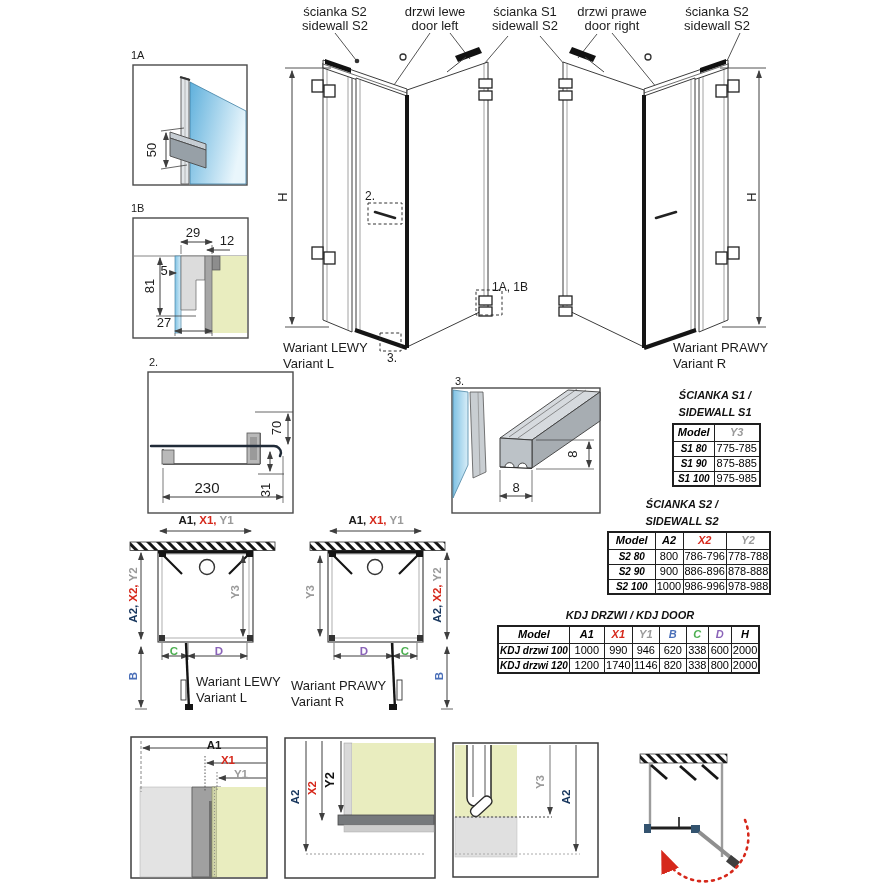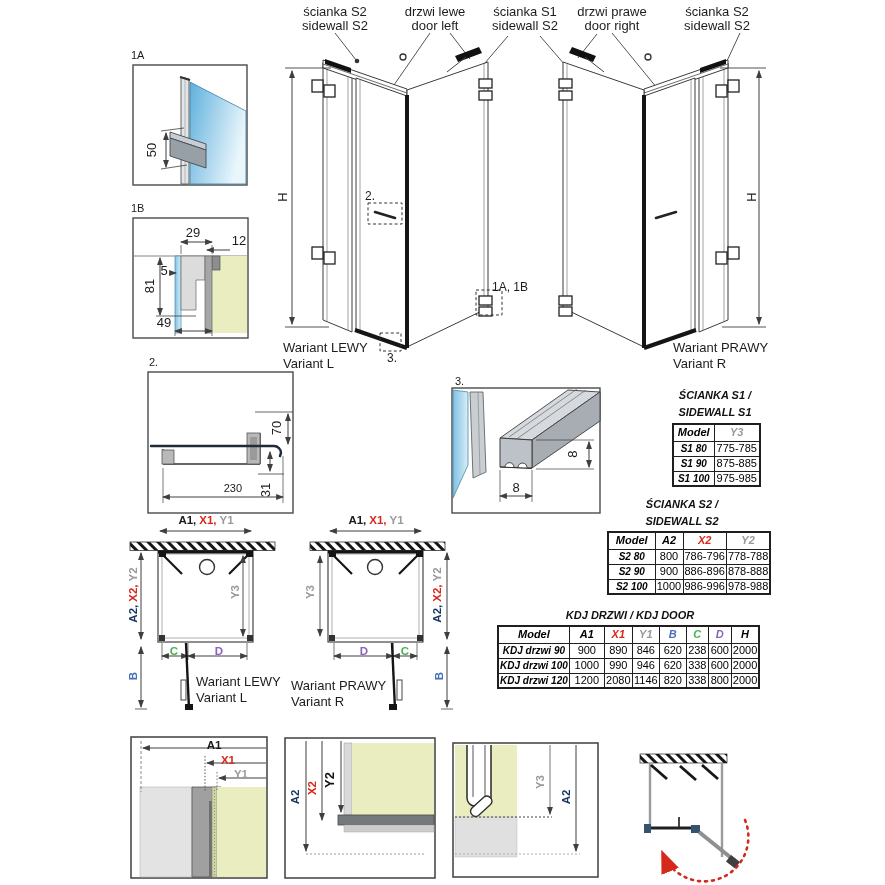--- a/index.html
+++ b/index.html
@@ -5,21 +5,21 @@
 *{box-sizing:border-box;margin:0;padding:0;}
 body{background:#fff;font-family:"Liberation Sans","DejaVu Sans",sans-serif;}
 #canvas{position:relative;width:885px;height:885px;background:#fff;overflow:hidden;}
 #art{position:absolute;left:0;top:0;}
 .lbl{position:absolute;color:#1c1c1c;font-size:13px;line-height:14px;white-space:nowrap;}
 .ctr{text-align:center;}
 .rt{text-align:left;}
 .rot{transform:rotate(-90deg);}
 .f14{font-size:11px;}
 .f12{font-size:12px;}
-.f15{font-size:11px;text-align:right;}
+.f15{font-size:15px;}
 .dimL{font-size:11.5px;font-weight:bold;}
 .c-red{color:#d6281b;}
 .c-gray{color:#9a9a9a;}
 .c-blue{color:#4a6fb8;}
 .c-green{color:#4caf50;}
 .c-purple{color:#8a63b8;}
 .c-navy{color:#17365d;}
 .c-blk{color:#1a1a1a;}
 .bld{font-weight:bold;}
 .ttl{position:absolute;font-weight:bold;font-style:italic;font-size:11px;line-height:17px;color:#111;text-align:center;white-space:nowrap;}
@@ -361,24 +361,24 @@
 </div>
 <div class="lbl ctr" style="left:675px;top:5px;width:84px;">
   <div>ścianka S2</div>
   <div>sidewall S2</div>
 </div>
 
 <div class="lbl f14" style="left:131px;top:48px;">1A</div>
 <div class="lbl ctr rot" style="left:134px;top:143px;width:36px;">50</div>
 <div class="lbl f14" style="left:131px;top:201px;">1B</div>
 <div class="lbl ctr" style="left:175px;top:226px;width:36px;">29</div>
-<div class="lbl ctr" style="left:212px;top:234px;width:30px;margin-left:12px;">12</div>
+<div class="lbl ctr" style="left:212px;top:234px;width:30px;">12</div>
 <div class="lbl ctr" style="left:158px;top:264px;width:12px;">5</div>
 <div class="lbl ctr rot" style="left:132px;top:279px;width:36px;">81</div>
-<div class="lbl ctr" style="left:152px;top:316px;width:24px;">49</div>
+<div class="lbl ctr" style="left:152px;top:316px;width:24px;">27</div>
 <div class="lbl f14" style="left:149px;top:355px;">2.</div>
 <div class="lbl ctr rot" style="left:259px;top:421px;width:36px;">70</div>
 <div class="lbl ctr rot" style="left:248px;top:483px;width:36px;">31</div>
 <div class="lbl ctr f15" style="left:172px;top:481px;width:70px;">230</div>
 <div class="lbl f14" style="left:455px;top:374px;">3.</div>
 <div class="lbl ctr rot" style="left:555px;top:447px;width:36px;">8</div>
 <div class="lbl ctr" style="left:504px;top:481px;width:24px;">8</div>
 
 <div class="lbl ctr rot" style="left:265px;top:190px;width:36px;">H</div>
 <div class="lbl ctr rot" style="left:734px;top:190px;width:36px;">H</div>
@@ -509,43 +509,33 @@
     <th>Model</th>
     <th>A1</th>
     <th class="c-red">X1</th>
     <th class="c-gray">Y1</th>
     <th class="c-blue">B</th>
     <th class="c-green">C</th>
     <th class="c-purple">D</th>
     <th>H</th>
   </tr>
   <tr>
-    <td class="model">KDJ drzwi 90</td>
-    <td>900</td>
-    <td>890</td>
-    <td>846</td>
-    <td>620</td>
-    <td>238</td>
-    <td>600</td>
-    <td>2000</td>
-  </tr>
-  <tr>
     <td class="model">KDJ drzwi 100</td>
     <td>1000</td>
     <td>990</td>
     <td>946</td>
     <td>620</td>
     <td>338</td>
     <td>600</td>
     <td>2000</td>
   </tr>
   <tr>
     <td class="model">KDJ drzwi 120</td>
     <td>1200</td>
-    <td>2080</td>
+    <td>1740</td>
     <td>1146</td>
     <td>820</td>
     <td>338</td>
     <td>800</td>
     <td>2000</td>
   </tr>
 </tbody>
     </table>
 
 </div>

